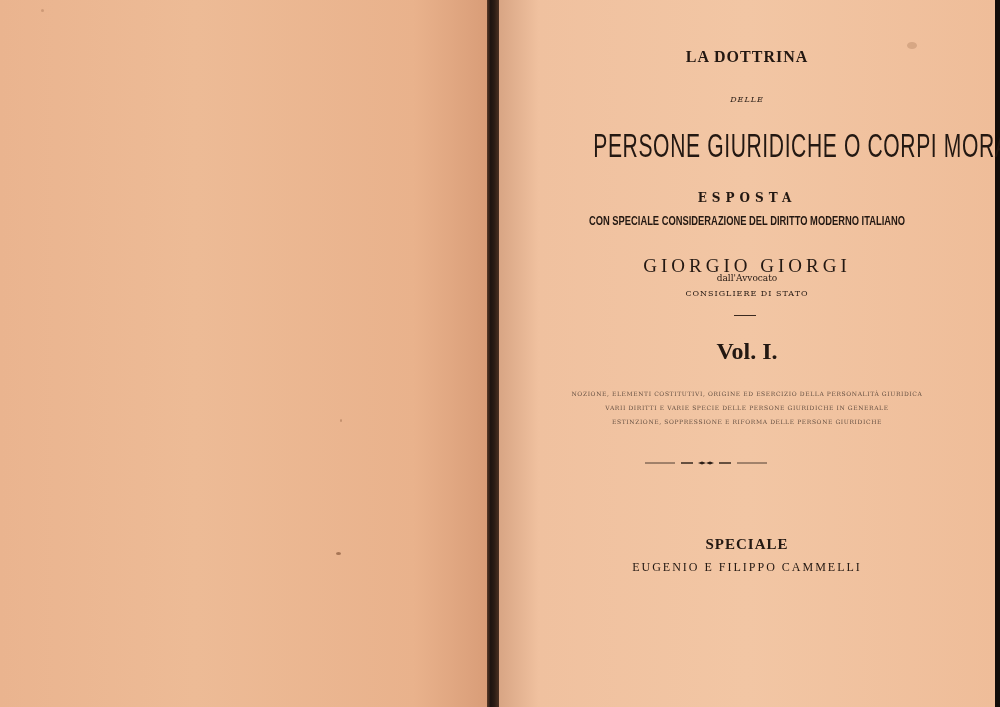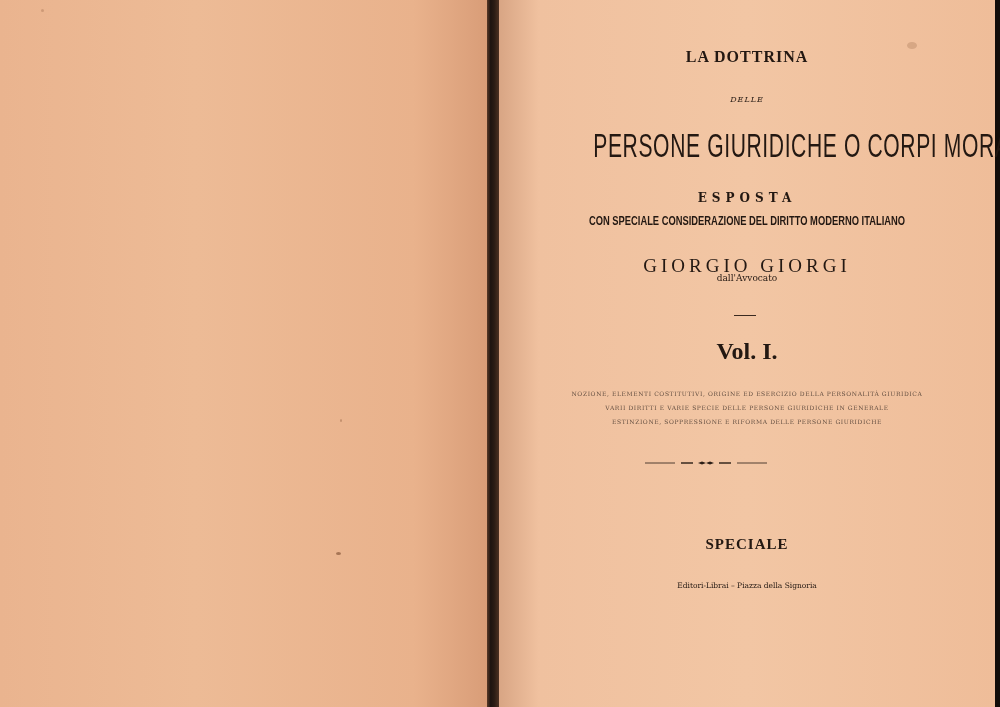--- a/index.html
+++ b/index.html
@@ -67,30 +67,31 @@
   <div class="speck" style="left:907px;top:42px;width:10px;height:7px;opacity:.25"></div>
   <div class="speck" style="left:41px;top:9px;width:3px;height:3px;opacity:.3"></div>
 
   <div class="tp t-main">LA DOTTRINA</div>
   <div class="tp t-delle">DELLE</div>
   <div class="tp t-big">PERSONE GIURIDICHE O CORPI MORALI</div>
   <div class="tp t-esposta">ESPOSTA</div>
   <div class="tp t-con">CON SPECIALE CONSIDERAZIONE DEL DIRITTO MODERNO ITALIANO</div>
   <div class="tp t-avv">dall'Avvocato</div>
   <div class="tp t-author">GIORGIO GIORGI</div>
+  <div class="tp t-cons">CONSIGLIERE DI STATO</div>
   <div class="t-rule1"></div>
   <div class="tp t-vol">Vol. I.</div>
   <div class="tp t-toc t-toc1">NOZIONE, ELEMENTI COSTITUTIVI, ORIGINE ED ESERCIZIO DELLA PERSONALITÀ GIURIDICA</div>
   <div class="tp t-toc t-toc2">VARII DIRITTI E VARIE SPECIE DELLE PERSONE GIURIDICHE IN GENERALE</div>
   <div class="tp t-toc t-toc3">ESTINZIONE, SOPPRESSIONE E RIFORMA DELLE PERSONE GIURIDICHE</div>
 
   <svg class="orn" viewBox="0 0 122 4">
     <line x1="0" y1="2" x2="30" y2="2" stroke="#2a1d15" stroke-width="0.8"></line>
     <line x1="36" y1="2" x2="48" y2="2" stroke="#2a1d15" stroke-width="1.4"></line>
     <path d="M53 2 L57 0.5 L61 2 L57 3.5 Z" fill="#2a1d15"></path>
     <path d="M61 2 L65 0.5 L69 2 L65 3.5 Z" fill="#2a1d15"></path>
     <line x1="74" y1="2" x2="86" y2="2" stroke="#2a1d15" stroke-width="1.4"></line>
     <line x1="92" y1="2" x2="122" y2="2" stroke="#2a1d15" stroke-width="0.8"></line>
   </svg>
 
   <div class="tp t-city">SPECIALE</div>
-  <div class="tp t-addr">Editori-Librai – Piazza della Signoria</div>
+  <div class="tp t-pub">EUGENIO E FILIPPO CAMMELLI</div>
 </div>
 
 </body></html>

